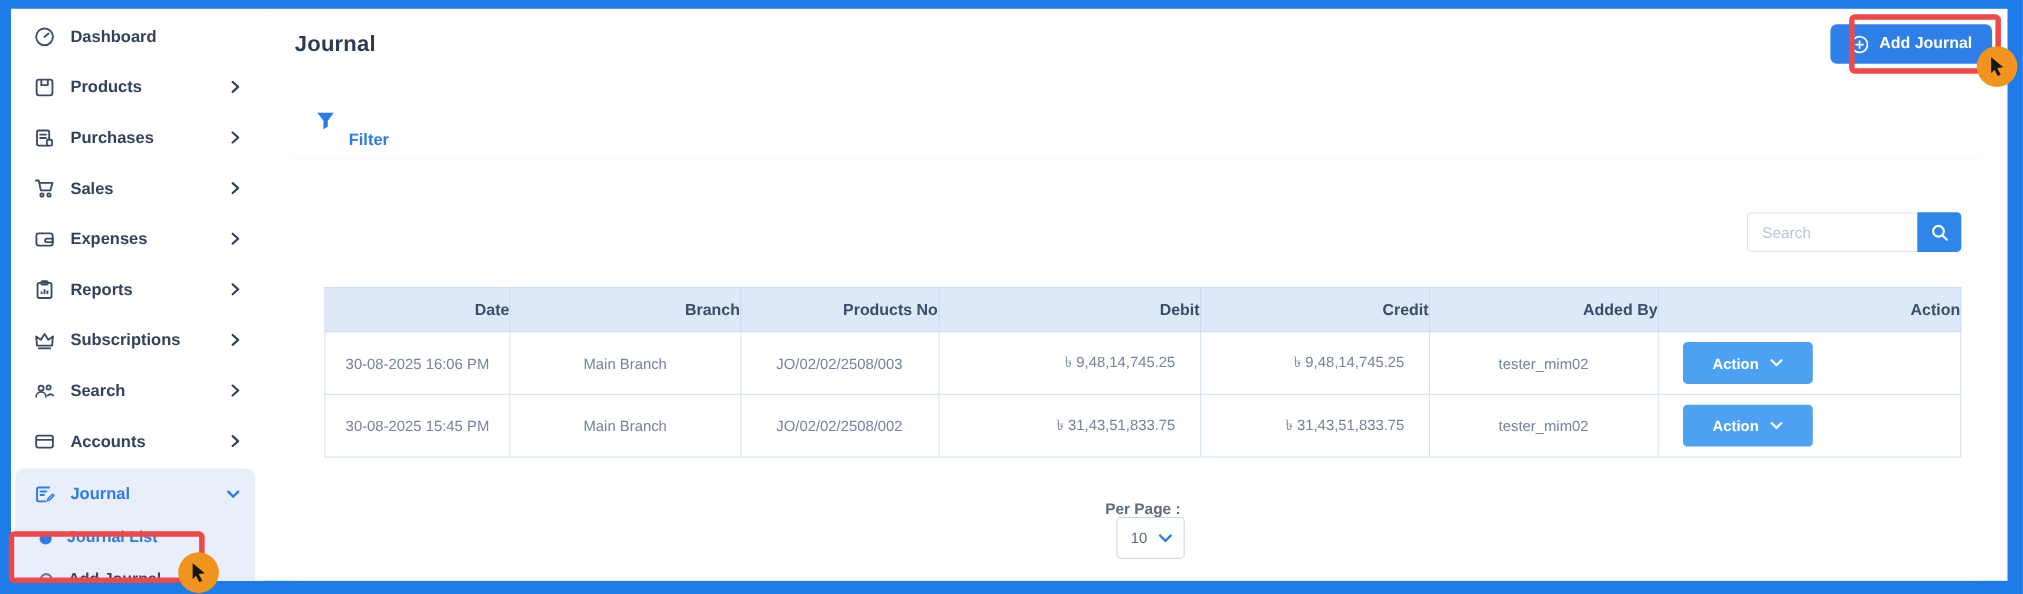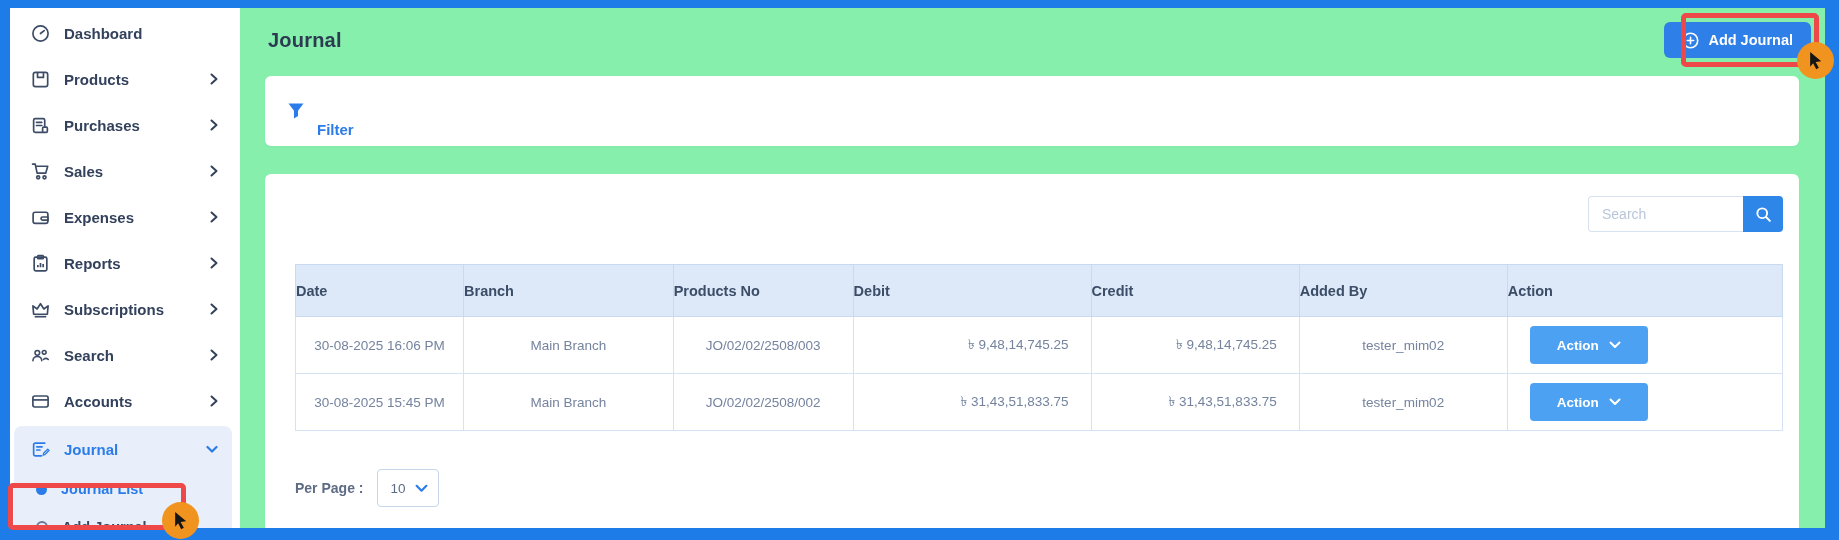--- a/index.html
+++ b/index.html
@@ -5,21 +5,21 @@
   * { margin:0; padding:0; box-sizing:border-box; }
   html,body { background:#ffffff; }
   body { font-family:"Liberation Sans", sans-serif; }
 
   .stage {
     position:relative; width:1839px; height:540px;
     background:#1e7ce9; overflow:hidden;
   }
   .app {
     position:absolute; left:10px; top:8px; right:14px; bottom:12px;
-    display:flex; background:#86efac; overflow:hidden;
+    display:flex; background:#ffffff; overflow:hidden;
   }
 
   
   .sidebar {
     width:230px; flex:0 0 230px; background:#ffffff;
     padding:2px 6px 0 0; overflow:hidden;
   }
   .nav-item {
     height:46px; display:flex; align-items:center;
     padding:0 14px 0 20px; cursor:pointer;
@@ -84,37 +84,37 @@
   }
   .search-input::placeholder { color:#b9c6da; }
   .search-btn {
     width:40px; height:36px; background:#2e86e9; border:none;
     border-radius:0 4px 4px 0; display:flex; align-items:center; justify-content:center;
     cursor:pointer;
   }
 
   table.journal-table { width:100%; border-collapse:collapse; }
   .journal-table th {
-    background:#dde9f8; border:1px solid #c9daf0; height:52px;
-    font-size:14.5px; font-weight:700; color:#3c4d68; text-align:left;
+    background:#dde9f8; border:1px solid #c9daf0; height:40px;
+    font-size:14.5px; font-weight:700; color:#3c4d68; text-align:right;
   }
   .journal-table td {
     border:1px solid #d5e2f3; height:57px; font-size:13.5px; color:#75839e;
     text-align:center; background:#ffffff;
   }
   .journal-table td.num { text-align:right; padding-right:22px; }
   .journal-table td.action-cell { text-align:left; padding-left:22px; }
   .action-btn {
     width:118px; height:38px; background:#4da1f2; color:#ffffff; border:none;
     border-radius:4px; font-size:13.5px; font-weight:700; cursor:pointer;
     display:inline-flex; align-items:center; justify-content:center; gap:10px;
     font-family:"Liberation Sans", sans-serif;
   }
 
-  .perpage-row { display:flex; align-items:center; margin-top:18px; padding-bottom:20px; }
+  .perpage-row { display:flex; align-items:center; margin-top:18px; padding-bottom:20px;flex-direction:column; }
   .perpage-label { font-size:14px; font-weight:600; color:#5d6b84; }
   .perpage-select {
     margin-left:14px; width:62px; height:38px; border:1px solid #c9d6ea;
     border-radius:4px; background:#ffffff; display:flex; align-items:center;
     justify-content:space-between; padding:0 10px 0 12px; cursor:pointer;
   }
   .perpage-value { font-size:13.5px; color:#5d6b84; }
 
   
   .hl-box { position:absolute; border:5px solid #ee4848; border-radius:5px; z-index:40; pointer-events:none; }

